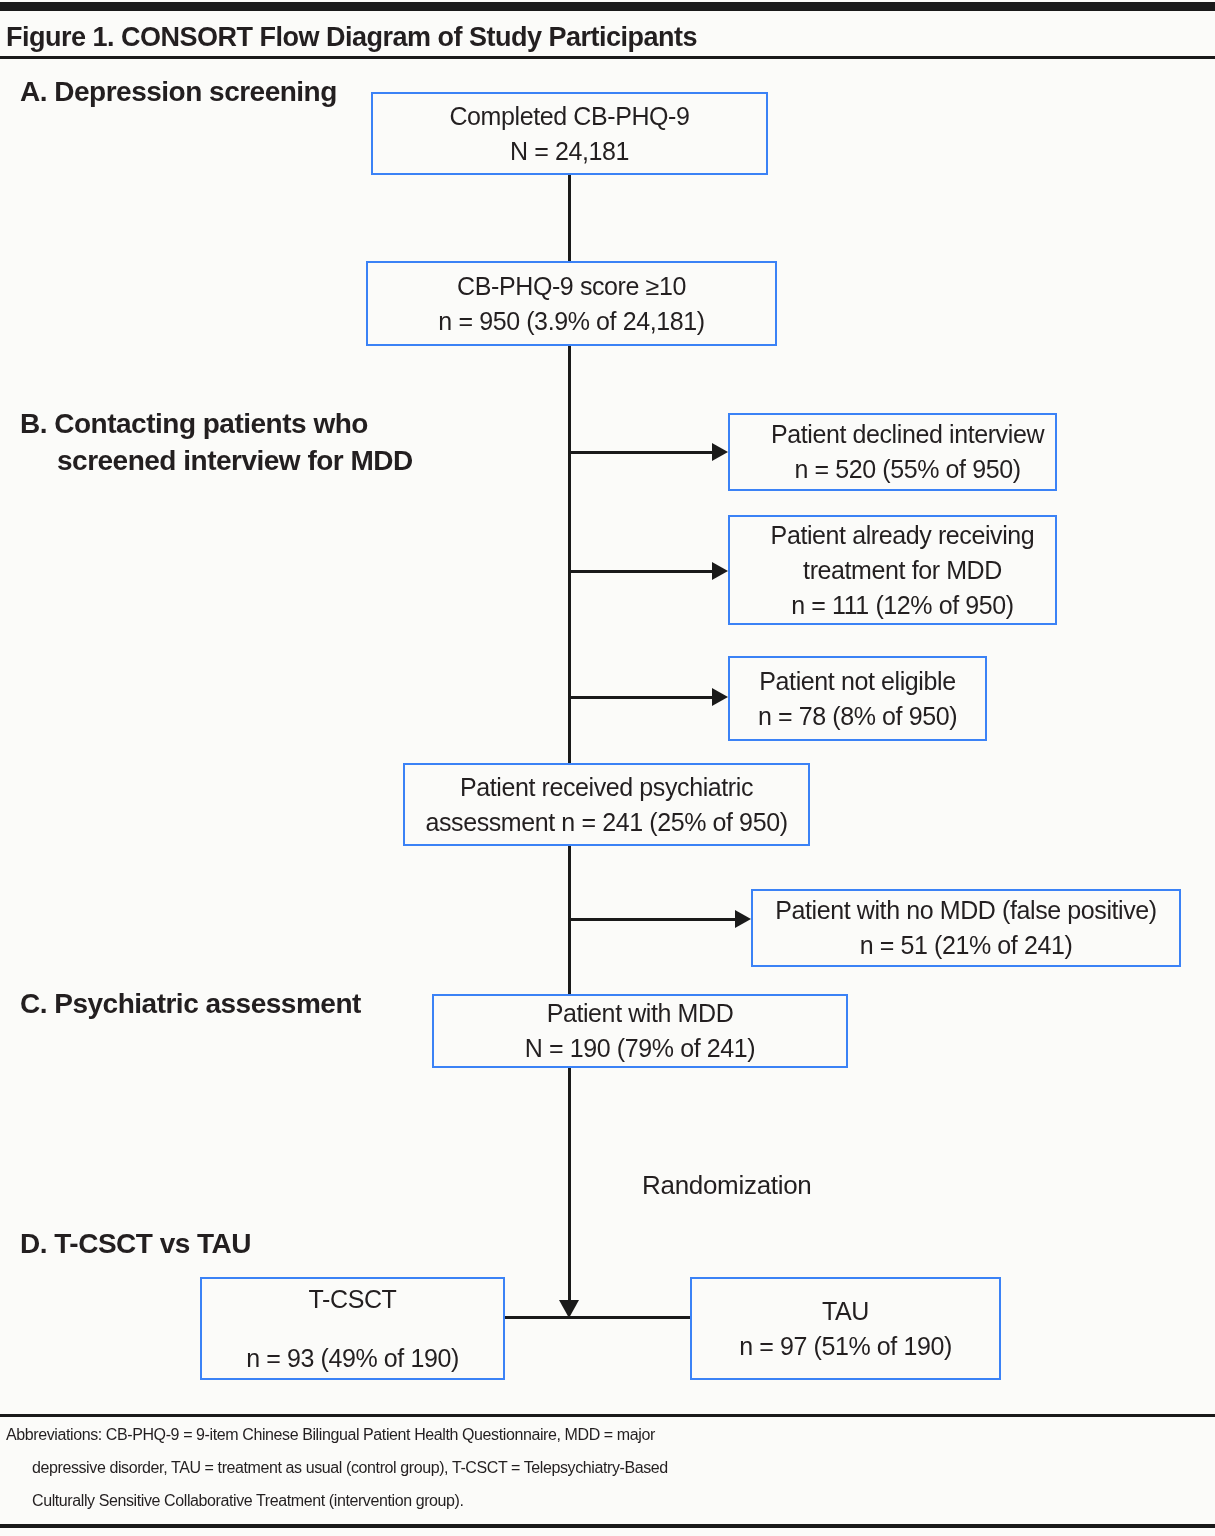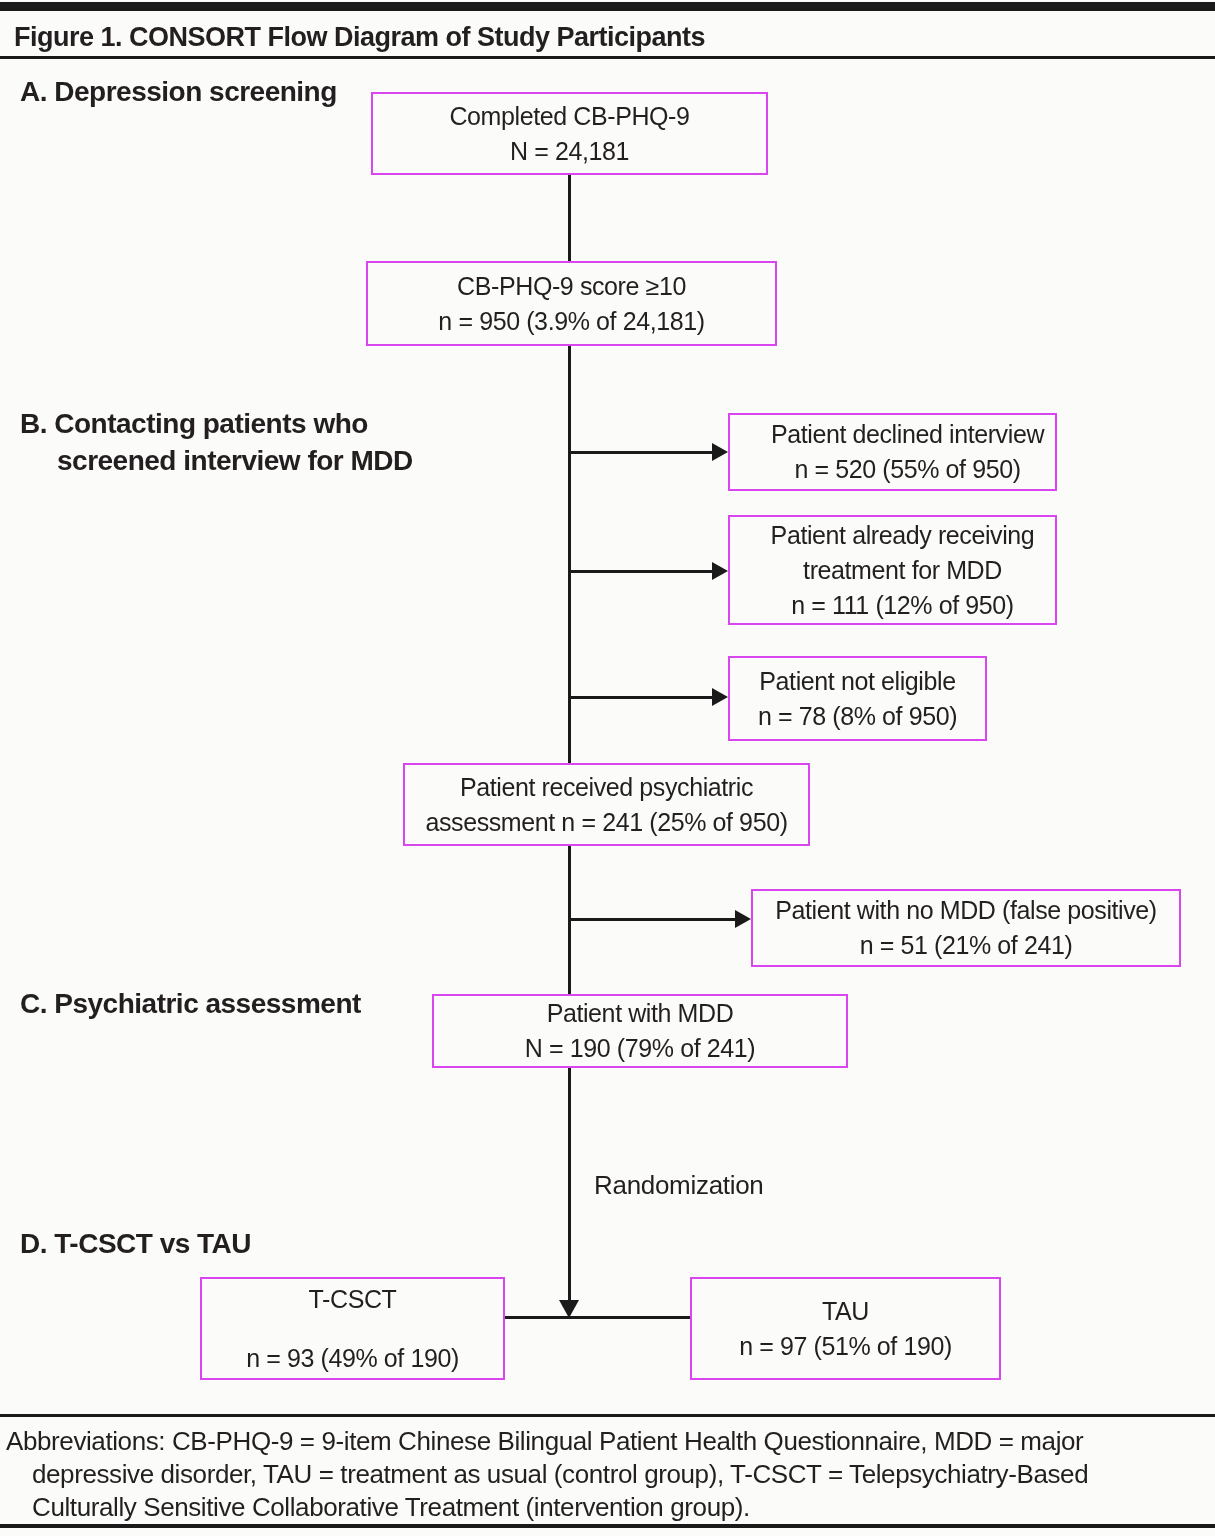--- a/index.html
+++ b/index.html
@@ -14,37 +14,37 @@
     overflow: hidden;
   }
   .rule {
     position: absolute;
     left: 0;
     width: 1215px;
     background: #1a1a1a;
   }
   .figure-title {
     position: absolute;
-    left: 14px;
+    left: 6px;
     top: 22px;
     font-size: 27px;
     font-weight: bold;
     letter-spacing: -0.5px;
     white-space: nowrap;
   }
   .section {
     position: absolute;
     font-size: 28px;
     font-weight: bold;
     letter-spacing: -0.5px;
     white-space: nowrap;
   }
   .node {
     position: absolute;
-    border: 2px solid #d946ef;
+    border: 2px solid #3b82f6;
     box-sizing: border-box;
     display: flex;
     flex-direction: column;
     justify-content: center;
     align-items: center;
     text-align: center;
     background: transparent;
   }
   .node .bl {
     font-size: 25px;
@@ -75,24 +75,25 @@
     width: 0;
     height: 0;
     border-left: 10px solid transparent;
     border-right: 10px solid transparent;
     border-top: 18px solid #1a1a1a;
   }
   .flow-label {
     position: absolute;
     font-size: 26px;
     white-space: nowrap;
+    margin-left: 48px;
   }
   .footer-line {
     position: absolute;
-    font-size: 26px;
+    font-size: 16px;
     letter-spacing: -0.4px;
     white-space: nowrap;
   }
 </style>
 </head>
 <body>
 
 <div class="page">
 
   <div class="rule" style="top:2px;height:9px;"></div>

